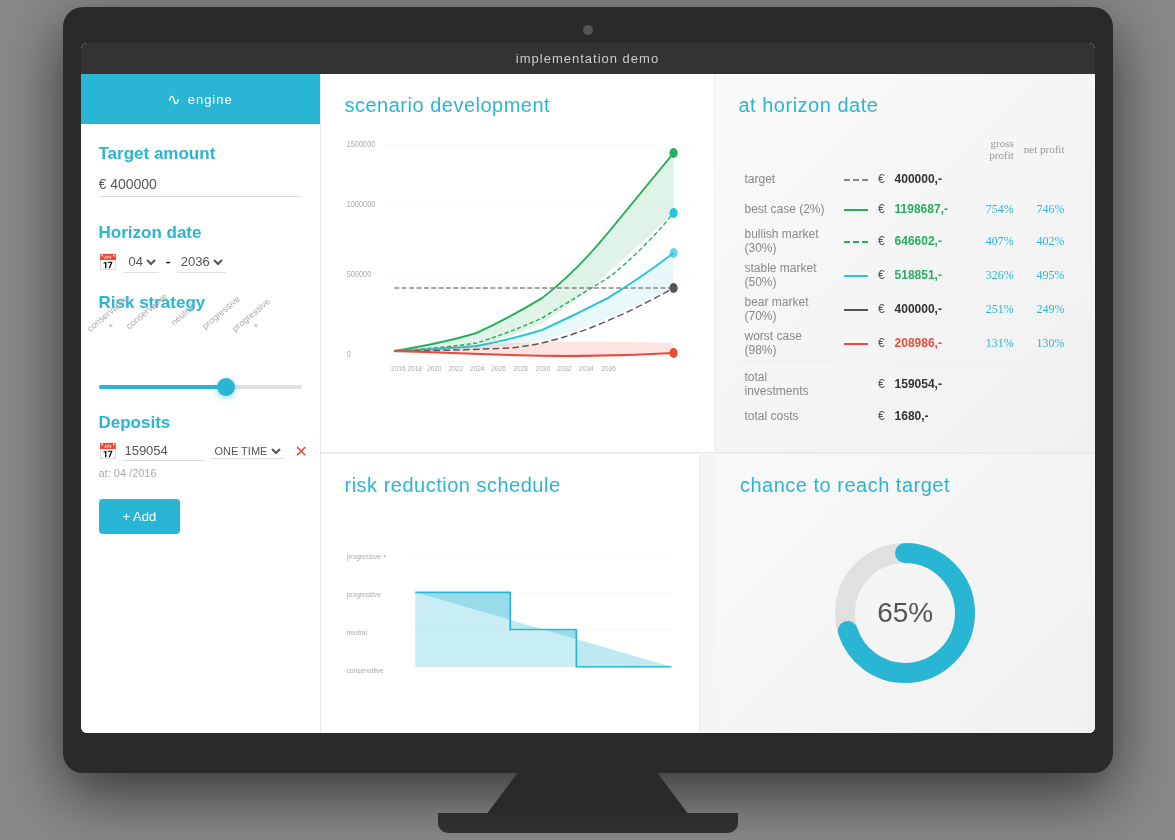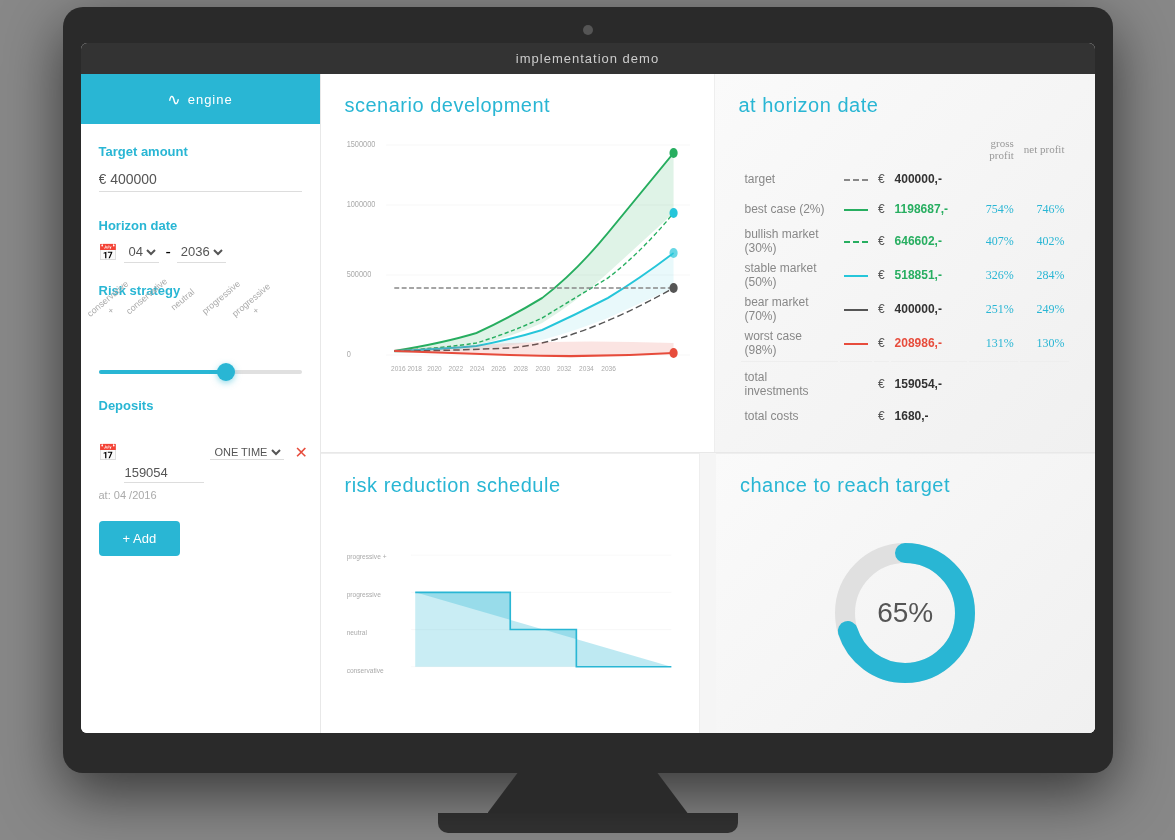--- a/index.html
+++ b/index.html
@@ -91,21 +91,21 @@
       font-size: 16px;
     }
 
     .sidebar-content {
       padding: 20px 18px;
       flex: 1;
     }
 
     .field-label {
       color: #29b6d4;
-      font-size: 13px;
+      font-size: 17px;
       font-weight: 600;
       margin-bottom: 8px;
     }
 
     .field-input {
       border: none;
       border-bottom: 1px solid #ddd;
       outline: none;
       font-size: 14px;
       color: #555;
@@ -215,21 +215,20 @@
 
     .deposit-input {
       border: none;
       border-bottom: 1px solid #ddd;
       font-size: 13px;
       color: #555;
       width: 80px;
       outline: none;
       background: transparent;
       padding: 2px 0;
-      margin-top: 42px;
     }
 
     .deposit-type-select {
       border: none;
       border-bottom: 1px solid #ddd;
       background: transparent;
       font-size: 11px;
       color: #555;
       outline: none;
       cursor: pointer;
@@ -628,21 +627,21 @@
                     <td class="amount-col amount-green">646602,-</td>
                     <td class="profit-col profit-positive">407%</td>
                     <td class="profit-col profit-positive">402%</td>
                   </tr>
                   <tr>
                     <td class="label-col">stable market (50%)</td>
                     <td class="line-col"><span class="line-solid-teal"></span></td>
                     <td class="currency-col">€</td>
                     <td class="amount-col amount-green">518851,-</td>
                     <td class="profit-col profit-positive">326%</td>
-                    <td class="profit-col profit-positive">284%</td>
+                    <td class="profit-col profit-positive">495%</td>
                   </tr>
                   <tr>
                     <td class="label-col">bear market (70%)</td>
                     <td class="line-col"><span class="line-solid-dark"></span></td>
                     <td class="currency-col">€</td>
                     <td class="amount-col">400000,-</td>
                     <td class="profit-col profit-neutral">251%</td>
                     <td class="profit-col profit-neutral">249%</td>
                   </tr>
                   <tr>

